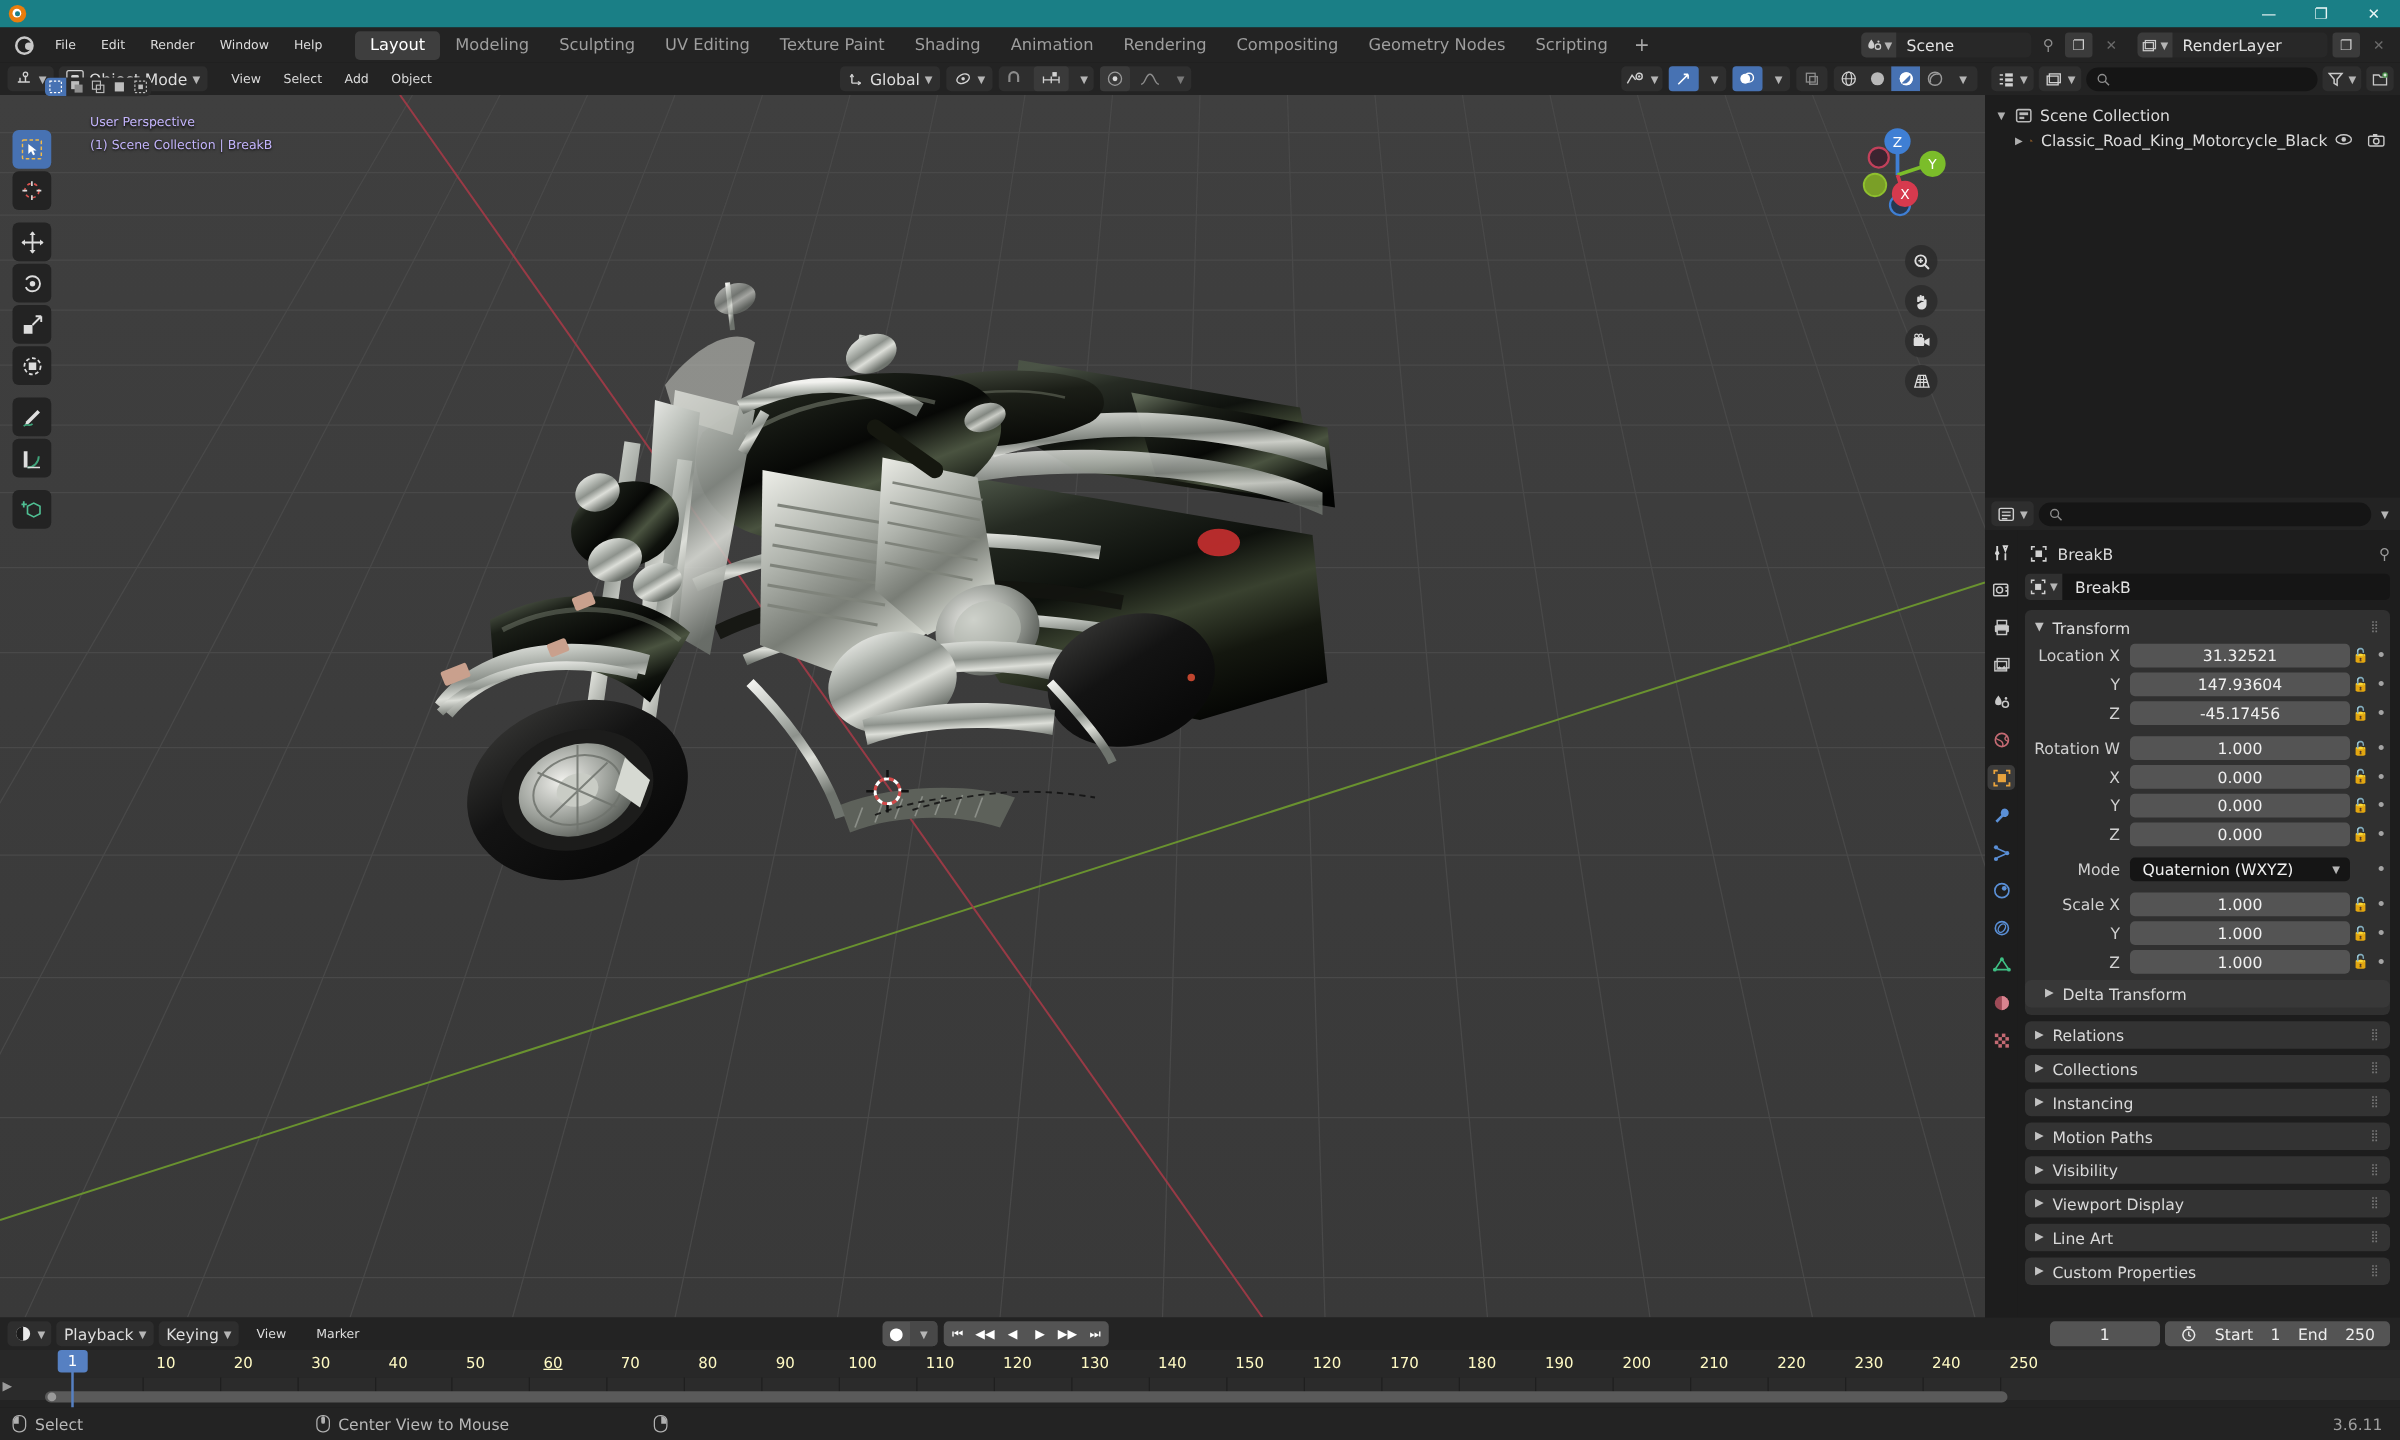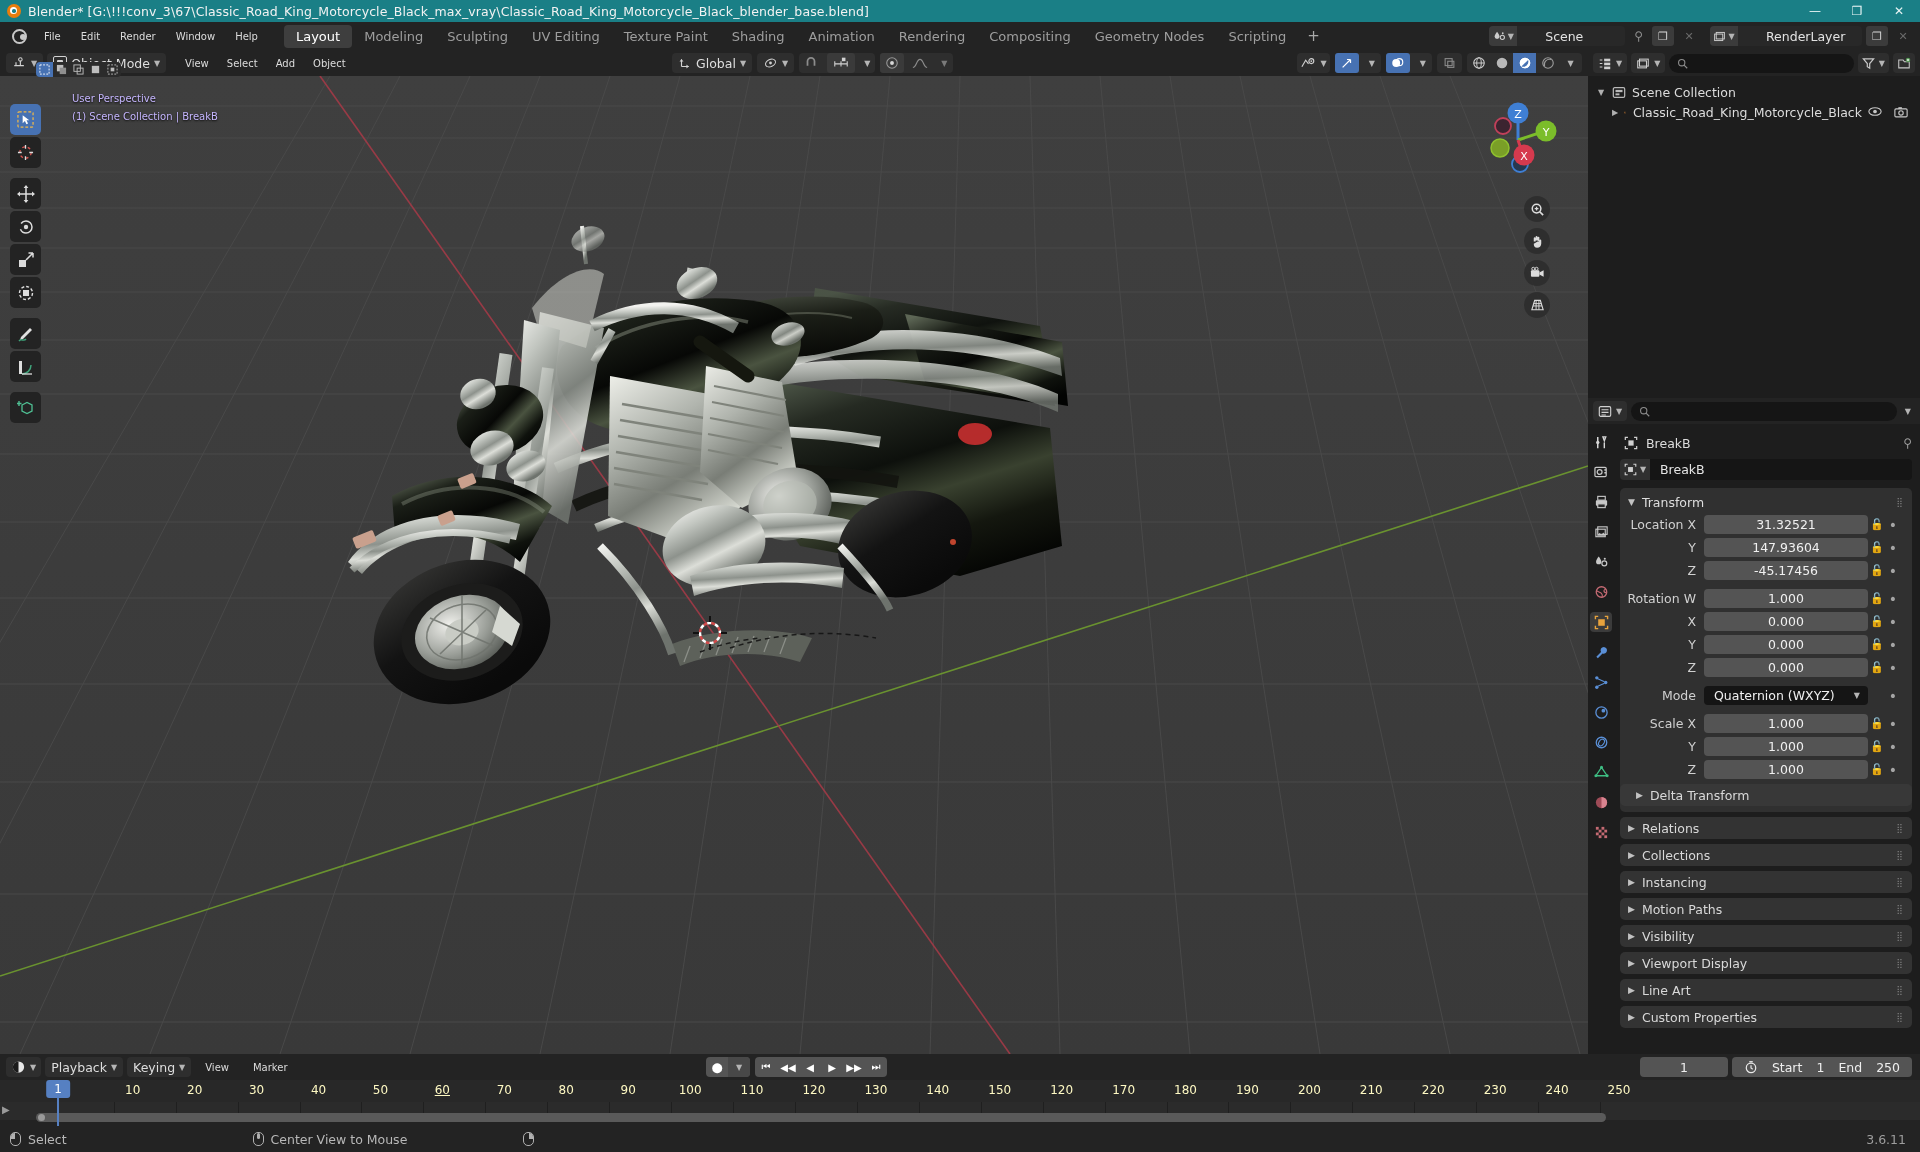--- a/index.html
+++ b/index.html
@@ -40,21 +40,21 @@
   .wsp-tab{padding:4px 12px;font-size:13px;color:#9e9e9e;border-radius:4px;white-space:nowrap;}
   .wsp-tab.active{background:#3e3e3e;color:#ffffff;}
   .wsp-add{padding:2px 9px;color:#a8a8a8;font-size:15px;}
   .topbar-right{position:absolute;right:6px;top:0;height:28px;display:flex;align-items:center;gap:4px;}
   .field{
     height:20px;background:#282828;border-radius:4px;display:flex;align-items:center;
     font-size:12.5px;color:#e2e2e2;
   }
   .field .icon-box{width:28px;height:20px;display:flex;align-items:center;justify-content:center;
     background:#3b3b3b;border-radius:4px 0 0 4px;gap:2px;color:#ccc;font-size:11px;}
-  .field .val{padding:0 10px 0 8px;white-space:nowrap;margin-left:20px;}
+  .field .val{padding:0 10px 0 8px;white-space:nowrap;}
   .mini-btn{width:22px;height:20px;background:#3b3b3b;border-radius:3px;display:flex;align-items:center;justify-content:center;color:#d0d0d0;font-size:11px;}
   .mini-btn.ghost{background:transparent;color:#6a6a6a;}
   .pin{color:#8d8d8d;font-size:12px;padding:0 5px;}
 
   
   .vp-header{
     position:absolute;top:50px;left:0;width:1588px;height:26px;
     background:#232323;display:flex;align-items:center;padding-left:6px;gap:4px;
   }
   .hb{height:20px;background:#2e2e2e;border-radius:4px;display:flex;align-items:center;padding:0 6px;gap:4px;font-size:12.5px;color:#dedede;}
@@ -109,21 +109,21 @@
   .ptab{width:22px;height:20px;display:flex;align-items:center;justify-content:center;border-radius:4px;}
   .ptab.active{background:#3b3b3b;}
   .pcontent{position:absolute;left:26px;top:26px;right:0;bottom:0;padding:8px 8px 0 6px;overflow:hidden;}
   .breadrow{display:flex;align-items:center;gap:8px;height:22px;font-size:12.5px;color:#dcdcdc;padding-left:4px;}
   .namefield{display:flex;align-items:center;height:21px;margin-top:5px;gap:0;}
   .namefield .nf-icon{width:30px;height:21px;background:#303030;border-radius:4px 0 0 4px;display:flex;align-items:center;justify-content:center;gap:3px;}
   .namefield .nf-val{flex:1;height:21px;background:#151515;border-radius:0 4px 4px 0;display:flex;align-items:center;padding-left:10px;font-size:12.5px;color:#e4e4e4;}
   .panel{margin-top:8px;background:#303030;border-radius:5px;padding:4px 0 6px 0;}
   .panel-title{display:flex;align-items:center;gap:7px;height:20px;padding-left:8px;font-size:12.5px;color:#dedede;}
   .panel-title .dots{margin-left:auto;margin-right:8px;color:#787878;font-size:9px;letter-spacing:1px;}
-  .prow{display:flex;align-items:center;height:21px;margin:2px 0;padding-right:12px;}
+  .prow{display:flex;align-items:center;height:21px;margin:2px 0;padding-right:0;}
   .prow .plabel{width:84px;text-align:right;padding-right:8px;font-size:12.5px;color:#d0d0d0;}
   .prow .pval{flex:1;height:19px;background:#545454;border-radius:4px;display:flex;align-items:center;justify-content:center;font-size:12.5px;color:#f0f0f0;}
   .prow .pval.dropdown{background:#151515;justify-content:flex-start;padding-left:10px;position:relative;}
   .prow .pval.dropdown .dc{position:absolute;right:8px;font-size:8px;color:#b5b5b5;}
   .prow .lock{width:18px;display:flex;justify-content:center;color:#9a9a9a;font-size:11px;}
   .prow .anim{width:14px;display:flex;justify-content:center;color:#a5a5a5;font-size:14px;line-height:10px;}
   .subpanel{margin-top:4px;background:#383838;border-radius:5px;height:22px;display:flex;align-items:center;padding-left:16px;gap:7px;font-size:12.5px;color:#d9d9d9;}
   .closed{margin-top:5px;background:#333333;border-radius:5px;height:22px;display:flex;align-items:center;padding-left:8px;gap:7px;font-size:12.5px;color:#d9d9d9;}
   .closed .dots{margin-left:auto;margin-right:8px;color:#787878;font-size:9px;letter-spacing:1px;}
   .chev{font-size:9px;color:#c2c2c2;}
@@ -163,21 +163,20 @@
 <body>
 
 <div id="app">
 
   <div class="titlebar">
     <div class="tb-logo">
       <div class="ring"></div>
         <div class="dot"></div>
         <div class="pup"></div>
     </div>
-    <div class="tb-text">Blender* [G:\!!!conv_3\67\Classic_Road_King_Motorcycle_Black_max_vray\Classic_Road_King_Motorcycle_Black_blender_base.blend]</div>
     <div class="win-btns">
       <div class="win-btn">—</div>
       <div class="win-btn">❐</div>
       <div class="win-btn close">✕</div>
     </div>
   </div>
 
   <div class="topbar">
     <div class="bl-icon">
         <div class="mark"></div>

